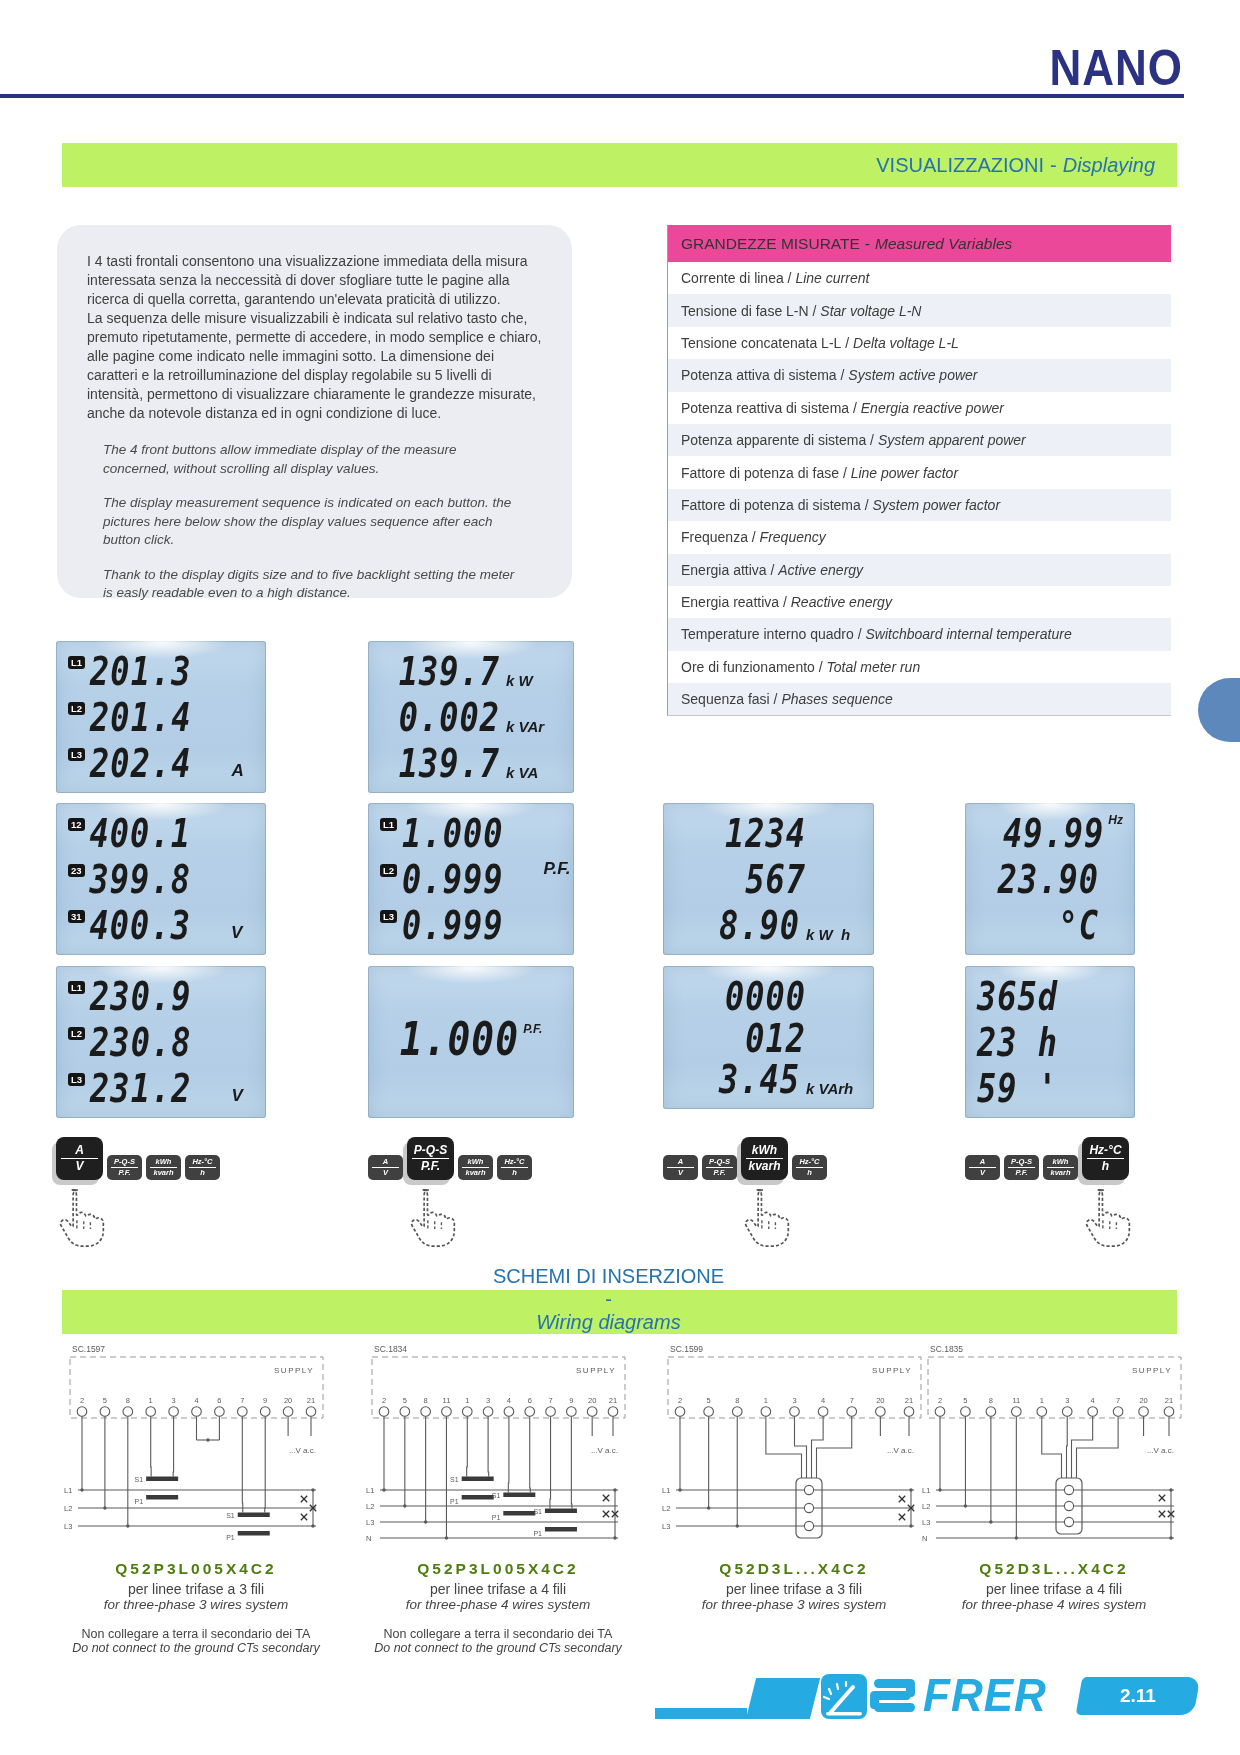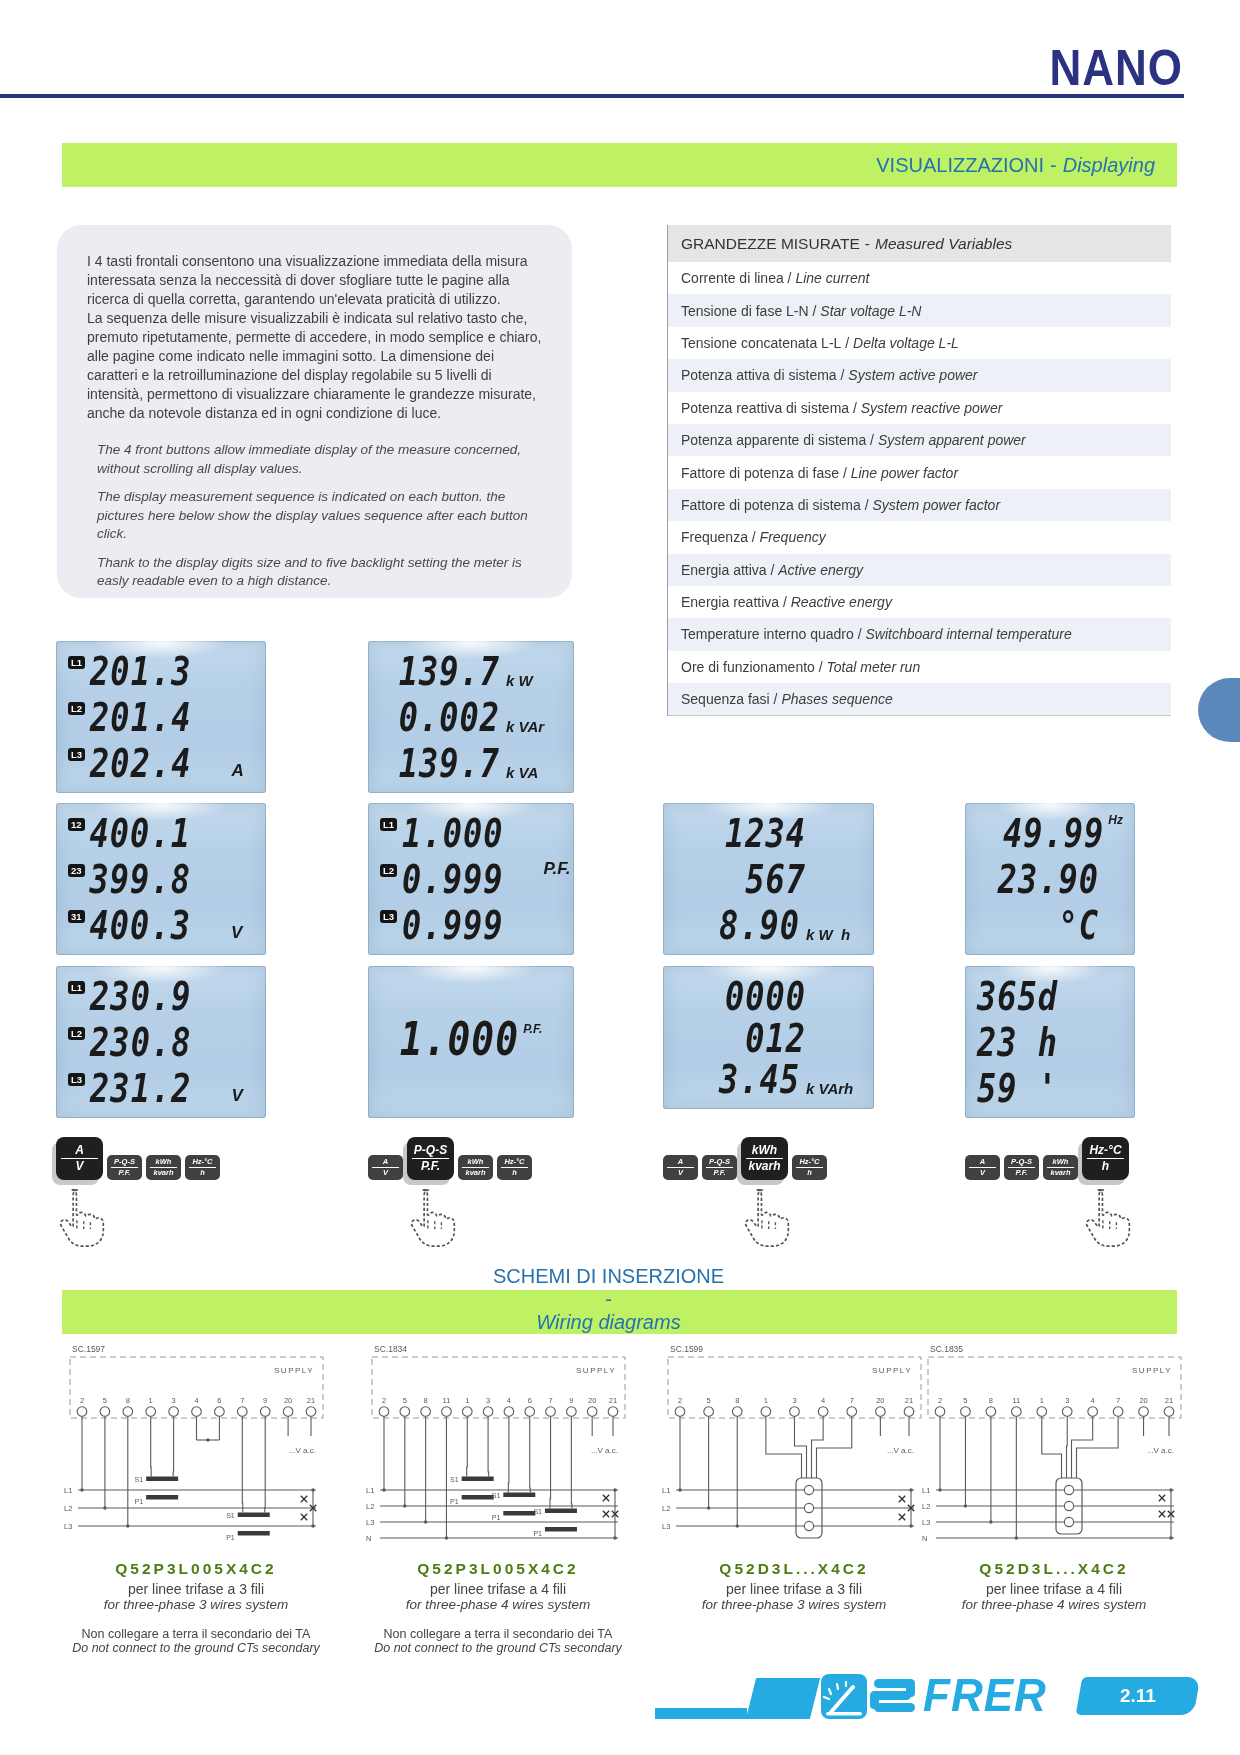--- a/index.html
+++ b/index.html
@@ -18,26 +18,26 @@
           font-size:20px;color:#2672ae;}
   .banner .sep{margin:0 6px;}
   #banner-displaying{top:143px;}
   #banner-wiring{top:1290px;flex-direction:column;}
 
   
   #intro{position:absolute;left:57px;top:225px;width:515px;height:373px;background:#ebedf2;
          border-radius:24px;padding:27px 30px;box-sizing:border-box;}
   #intro .it p{margin:0;font-size:14px;line-height:19px;color:#3f3f3f;}
   #intro .en{margin-top:18px;}
-  #intro .en p{margin:10px;font-size:13.5px;line-height:18.5px;font-style:italic;color:#4a4a4a;}
+  #intro .en p{margin:16px;font-size:13.5px;line-height:18.5px;font-style:italic;color:#4a4a4a;}
 
   
   #mv-table{position:absolute;left:667px;top:225px;width:504px;border-left:1px solid #98a1ab;
             border-bottom:1px solid #c2c8cf;box-sizing:border-box;}
-  .mv-header{height:37px;background:#e5e5e5;display:flex;align-items:center;padding-left:13px;
+  .mv-header{height:37px;background:#ec4899;display:flex;align-items:center;padding-left:13px;
              font-size:15.5px;color:#333;}
   .mv-header .sep{margin:0 5px;}
   .mv-row{height:32.4px;display:flex;align-items:center;padding-left:13px;font-size:14px;color:#3d3d3d;}
   .mv-row.alt{background:#edf0f6;}
   .mv-row .en{font-style:italic;}
   .mv-row .sep{white-space:pre;}
 
   
   .lcd{position:absolute;border-radius:3px;
        background:linear-gradient(180deg,#c4daee 0%,#b5d0e7 30%,#b2cde5 70%,#bdd6ea 100%);
@@ -145,21 +145,21 @@
           <span class="en">Delta voltage L-L</span>
         </div>
         <div class="mv-row alt">
           <span class="it">Potenza attiva di sistema</span>
           <span class="sep"> / </span>
           <span class="en">System active power</span>
         </div>
         <div class="mv-row">
           <span class="it">Potenza reattiva di sistema</span>
           <span class="sep"> / </span>
-          <span class="en">System reactive power</span>
+          <span class="en">Energia reactive power</span>
         </div>
         <div class="mv-row alt">
           <span class="it">Potenza apparente di sistema</span>
           <span class="sep"> / </span>
           <span class="en">System apparent power</span>
         </div>
         <div class="mv-row">
           <span class="it">Fattore di potenza di fase</span>
           <span class="sep"> / </span>
           <span class="en">Line power factor</span>

